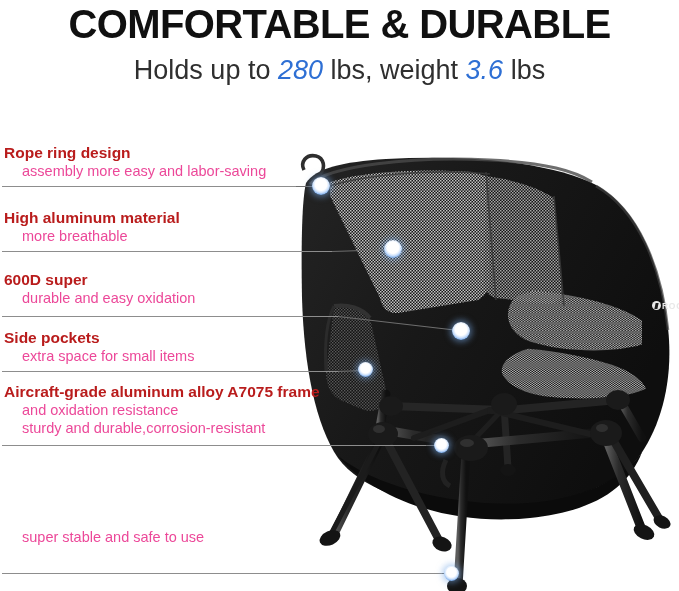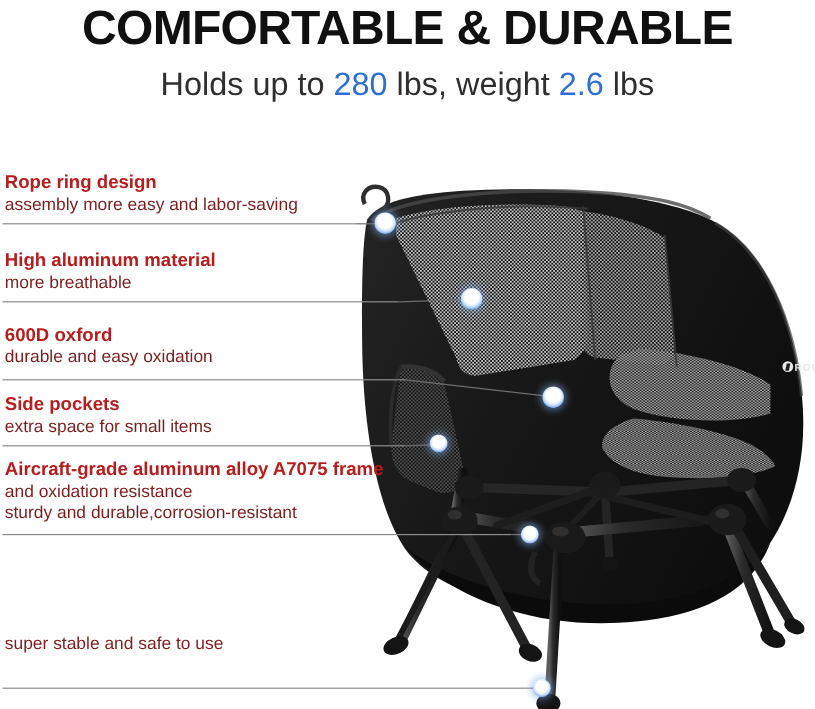--- a/index.html
+++ b/index.html
@@ -24,31 +24,31 @@
     white-space:nowrap;
   }
   .hdr-sub {
     position:absolute; left:0; top:54px; width:679px;
     text-align:center;
     font-size:27px; font-weight:400;
     color:#2f2f2f;
     line-height:32px;
     white-space:nowrap;
   }
-  .hdr-sub .accent { color:#2e6fd4; }
+  .hdr-sub .accent { color:#2e6fd4;font-style:italic; }
 
   
   .feat { position:absolute; left:4px; }
   .feat .f-title {
     font-size:15.5px; font-weight:bold; color:#b91c1c;
     line-height:19px; white-space:nowrap;
   }
   .feat .f-desc {
-    font-size:14.5px; font-weight:400; color:#7f1d1d;
-    line-height:18px; white-space:nowrap;
+    font-size:14.5px; font-weight:400; color:#ec4899;
+    line-height:18px; white-space:nowrap;margin-left:18px;
   }
   .rule {
     position:absolute; height:1px; background:#8d8d8d;
   }
 
   
   .lead { position:absolute; transform-origin:0 50%; height:1px; background:#6e6e6e; }
 
   
   .dot {
@@ -77,21 +77,21 @@
     transform:skewX(-12deg);
   }
 </style>
 </head>
 <body>
 
 <div id="stage">
 
   <div class="hdr-title">COMFORTABLE &amp; DURABLE</div>
 
-  <div class="hdr-sub"><span>Holds up to </span><span class="accent">280</span><span> lbs, weight </span><span class="accent">2.6</span><span> lbs</span></div>
+  <div class="hdr-sub"><span>Holds up to </span><span class="accent">280</span><span> lbs, weight </span><span class="accent">3.6</span><span> lbs</span></div>
 
   <div id="chair">
     <svg viewBox="0 0 389 453" xmlns="http://www.w3.org/2000/svg">
       <defs>
         <pattern id="meshpat" width="3" height="3" patternUnits="userSpaceOnUse">
           <rect width="3" height="3" fill="#151515"></rect>
           <rect width="1.5" height="1.5" x="0" y="0" fill="#c9c9c9"></rect>
           <rect width="1.5" height="1.5" x="1.5" y="1.5" fill="#c9c9c9"></rect>
         </pattern>
         <pattern id="meshpat2" width="3" height="3" patternUnits="userSpaceOnUse">
@@ -237,21 +237,21 @@
 
   <div class="feat" style="top:208px;">
     <div class="f-title">High aluminum material</div>
     <div class="f-desc">more breathable</div>
   </div>
   <div class="rule" style="left:2px; top:251px; width:330px;"></div>
   <div class="lead" style="left:332px; top:251px; width:62px; transform:rotate(-1.8deg);"></div>
   <div class="dot" style="left:384px; top:240px;"></div>
 
   <div class="feat" style="top:270px;">
-    <div class="f-title">600D oxford</div>
+    <div class="f-title">600D super</div>
     <div class="f-desc">durable and easy oxidation</div>
   </div>
   <div class="rule" style="left:2px; top:316px; width:336px;"></div>
   <div class="lead" style="left:338px; top:316px; width:126px; transform:rotate(6.6deg);"></div>
   <div class="dot" style="left:452px; top:322px;"></div>
 
   <div class="feat" style="top:328px;">
     <div class="f-title">Side pockets</div>
     <div class="f-desc">extra space for small items</div>
   </div>

